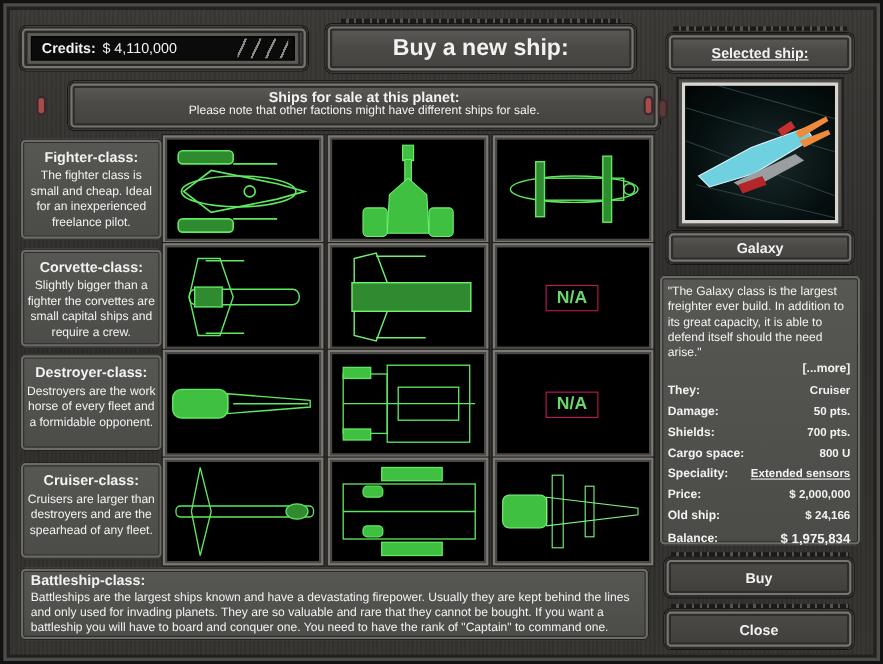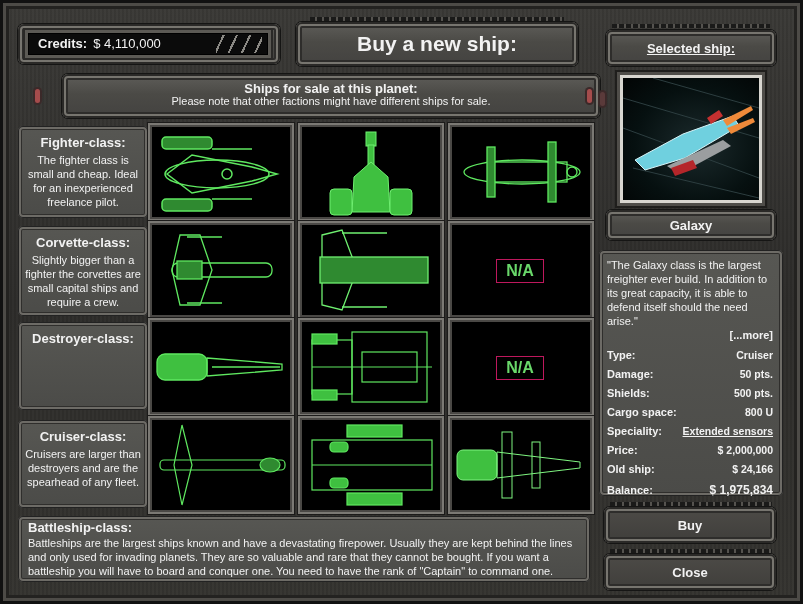--- a/index.html
+++ b/index.html
@@ -76,20 +76,21 @@
 <div class="plate cls" style="top:126px;height:92px;">
   <div class="h">Fighter-class:</div>
   <div>The fighter class is small and cheap. Ideal for an inexperienced freelance pilot.</div>
 </div>
 <div class="plate cls" style="top:226px;height:90px;">
   <div class="h">Corvette-class:</div>
   <div>Slightly bigger than a fighter the corvettes are small capital ships and require a crew.</div>
 </div>
 <div class="plate cls" style="top:322px;height:88px;">
   <div class="h">Destroyer-class:</div>
+  <div>Destroyers are the work horse of every fleet and a formidable opponent.</div>
 </div>
 <div class="plate cls" style="top:420px;height:88px;">
   <div class="h">Cruiser-class:</div>
   <div>Cruisers are larger than destroyers and are the spearhead of any fleet.</div>
 </div>
 
 <div class="cell" style="left:152px;top:127px;">
   <svg width="138" height="90">
       <g fill="none" stroke="#5fe860" stroke-width="1.5">
     <ellipse cx="65" cy="47" rx="52" ry="14"></ellipse>
@@ -236,30 +237,30 @@
   </svg>
 </div>
 <div class="led" style="left:600px;top:92px;background:#5a3a3a;"></div>
 
 <div class="metal shipname">Galaxy</div>
 
 <div class="plate info">
   <div class="desc">"The Galaxy class is the largest freighter ever build. In addition to its great capacity, it is able to defend itself should the need arise."</div>
   <div class="more">[...more]</div>
   <div class="row">
-      <span class="k">Type:</span>
+      <span class="k">They:</span>
       <span class="v">Cruiser</span>
     </div>
   <div class="row">
       <span class="k">Damage:</span>
       <span class="v">50 pts.</span>
     </div>
   <div class="row">
       <span class="k">Shields:</span>
-      <span class="v">500 pts.</span>
+      <span class="v">700 pts.</span>
     </div>
   <div class="row">
       <span class="k">Cargo space:</span>
       <span class="v">800 U</span>
     </div>
   <div class="row">
       <span class="k">Speciality:</span>
       <span class="v ul">Extended sensors</span>
     </div>
   <div class="row">

